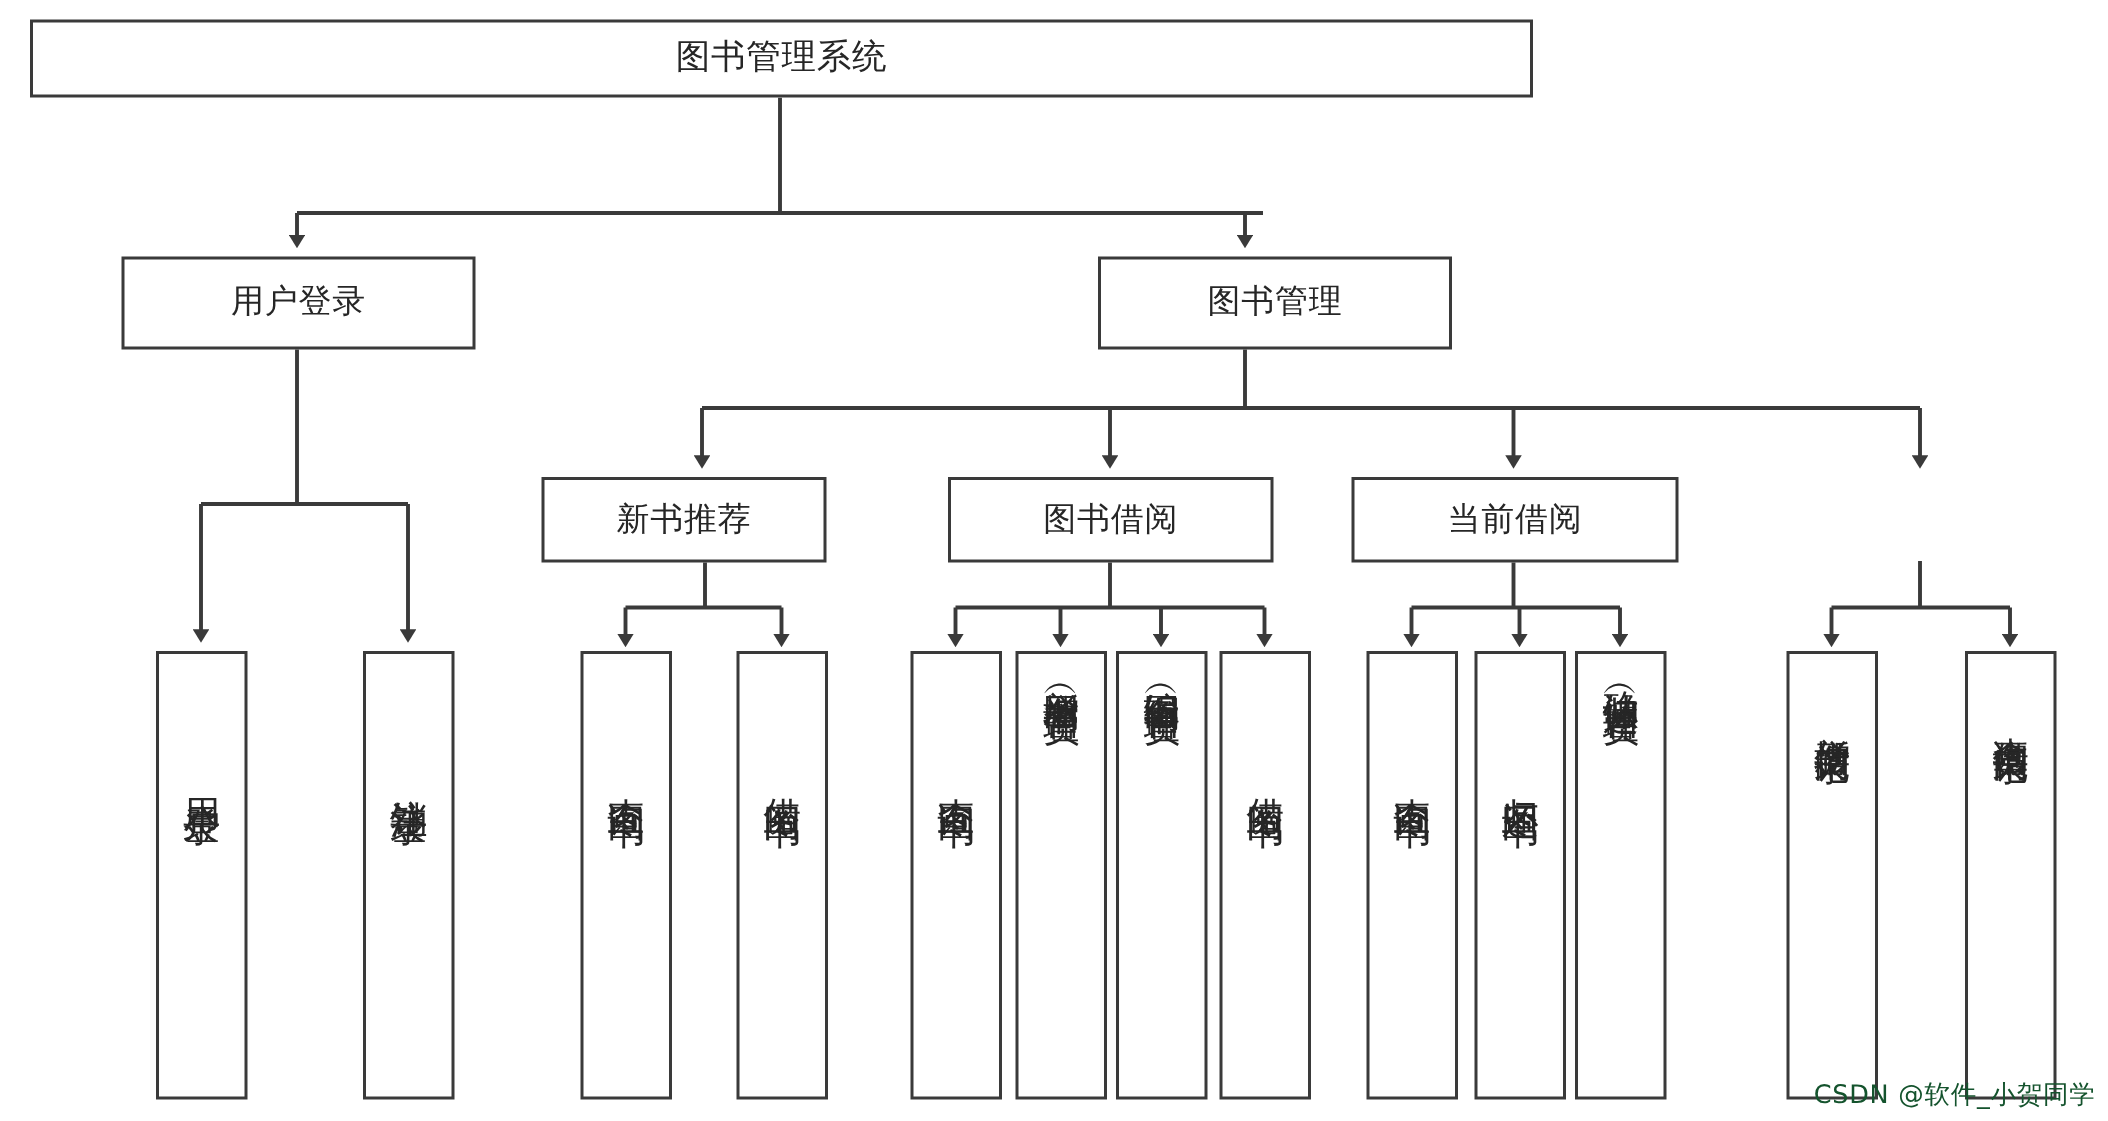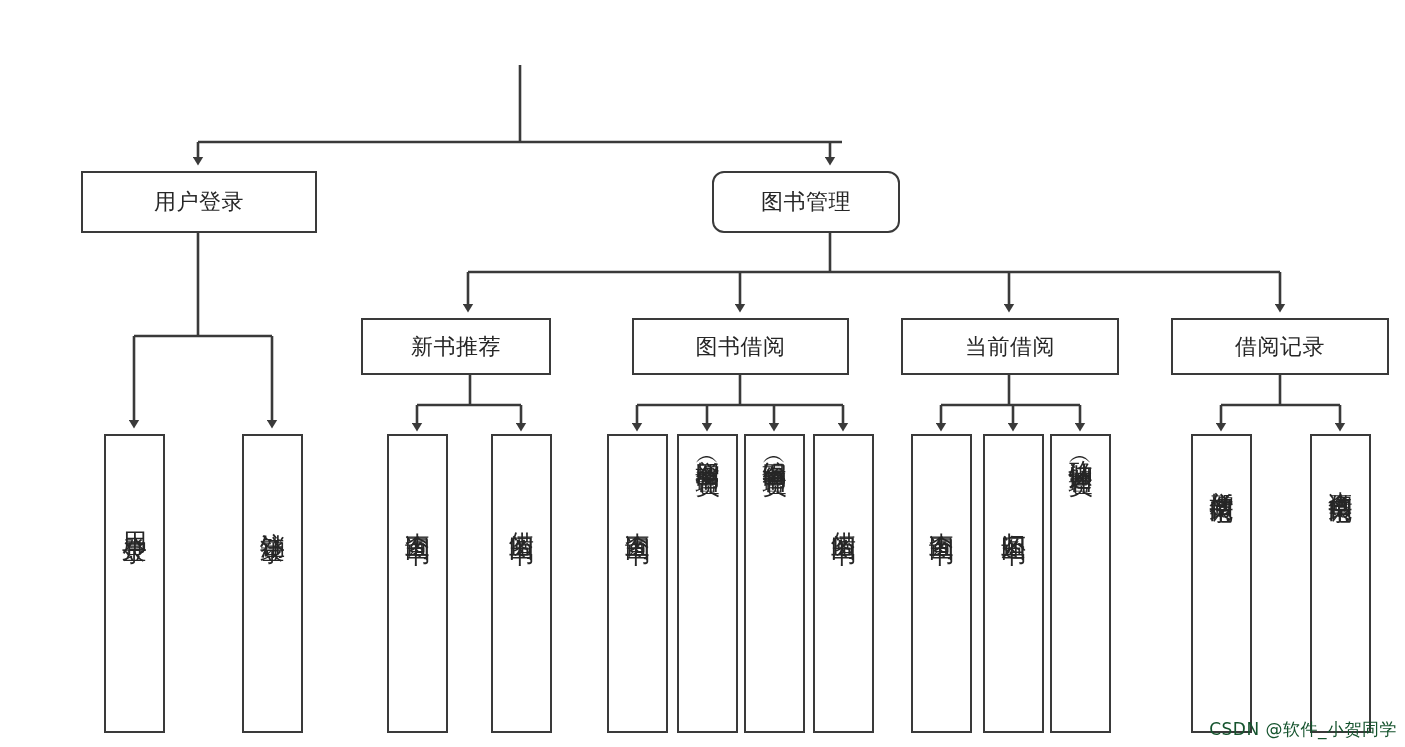--- a/index.html
+++ b/index.html
@@ -137,40 +137,40 @@
       <path d="M1013,405 L1013,424" marker-end="url(#arrowhead)"></path>
       <path d="M1080,405 L1080,424" marker-end="url(#arrowhead)"></path>
 
       <path d="M1280,374 L1280,405"></path>
       <path d="M1221,405 L1340,405"></path>
       <path d="M1221,405 L1221,424" marker-end="url(#arrowhead)"></path>
       <path d="M1340,405 L1340,424" marker-end="url(#arrowhead)"></path>
     </g>
   </svg>
 
+  <div class="node horiz root" style="left:20px; top:13px; width:1002px; height:52px;">
+    <span class="node-label">图书管理系统</span>
+  </div>
 
   <div class="node horiz" style="left:81px; top:171px; width:236px; height:62px;">
     <span class="node-label">用户登录</span>
   </div>
-  <div class="node horiz" style="left:712px; top:171px; width:188px; height:62px;border-radius:12px;">
+  <div class="node horiz" style="left:732px; top:171px; width:236px; height:62px;">
     <span class="node-label">图书管理</span>
   </div>
 
   <div class="node horiz" style="left:361px; top:318px; width:190px; height:57px;">
     <span class="node-label">新书推荐</span>
   </div>
   <div class="node horiz" style="left:901px; top:318px; width:218px; height:57px;">
     <span class="node-label">当前借阅</span>
   </div>
   <div class="node horiz" style="left:632px; top:318px; width:217px; height:57px;">
     <span class="node-label">图书借阅</span>
   </div>
-  <div class="node horiz" style="left:1171px; top:318px; width:218px; height:57px;">
-    <span class="node-label">借阅记录</span>
-  </div>
 
   <div class="node vert mid" style="left:104px; top:434px; width:61px; height:299px; padding-top:76px;">
     <span class="node-label">用户登录</span>
   </div>
   <div class="node vert mid" style="left:242px; top:434px; width:61px; height:299px; padding-top:76px;">
     <span class="node-label">注销登录</span>
   </div>
 
   <div class="node vert mid" style="left:387px; top:434px; width:61px; height:299px; padding-top:76px;">
     <span class="node-label">查询图书</span>

